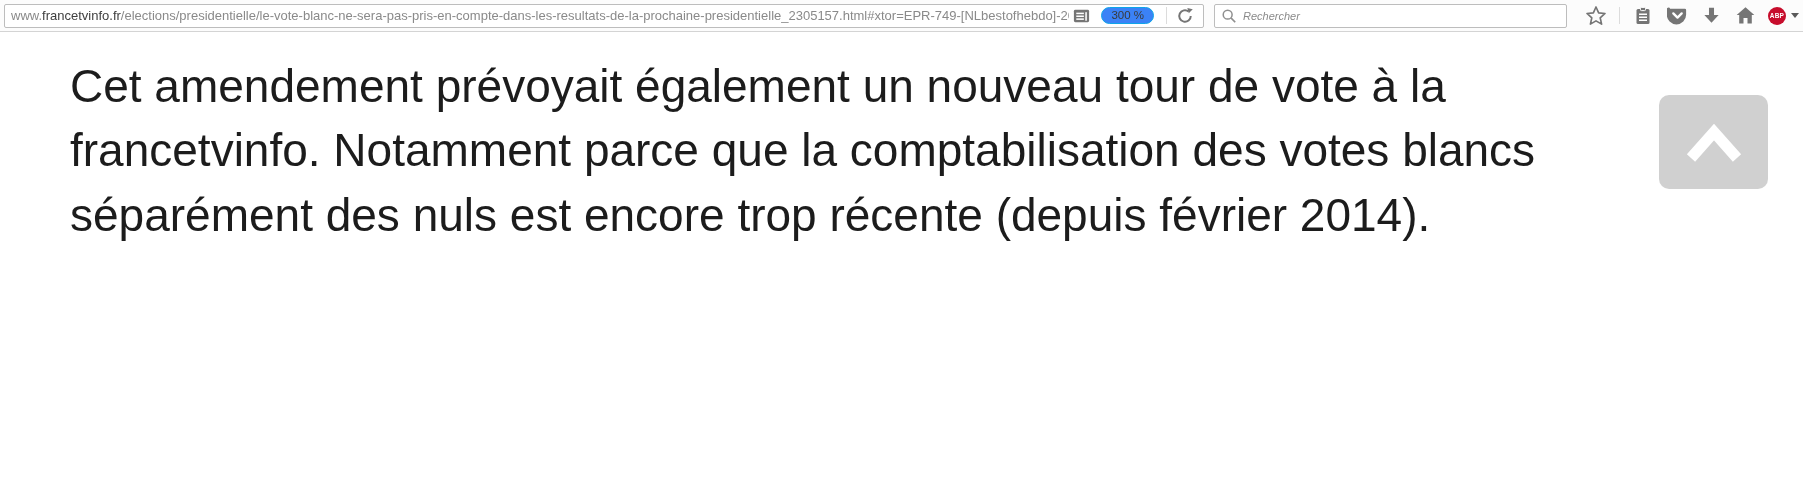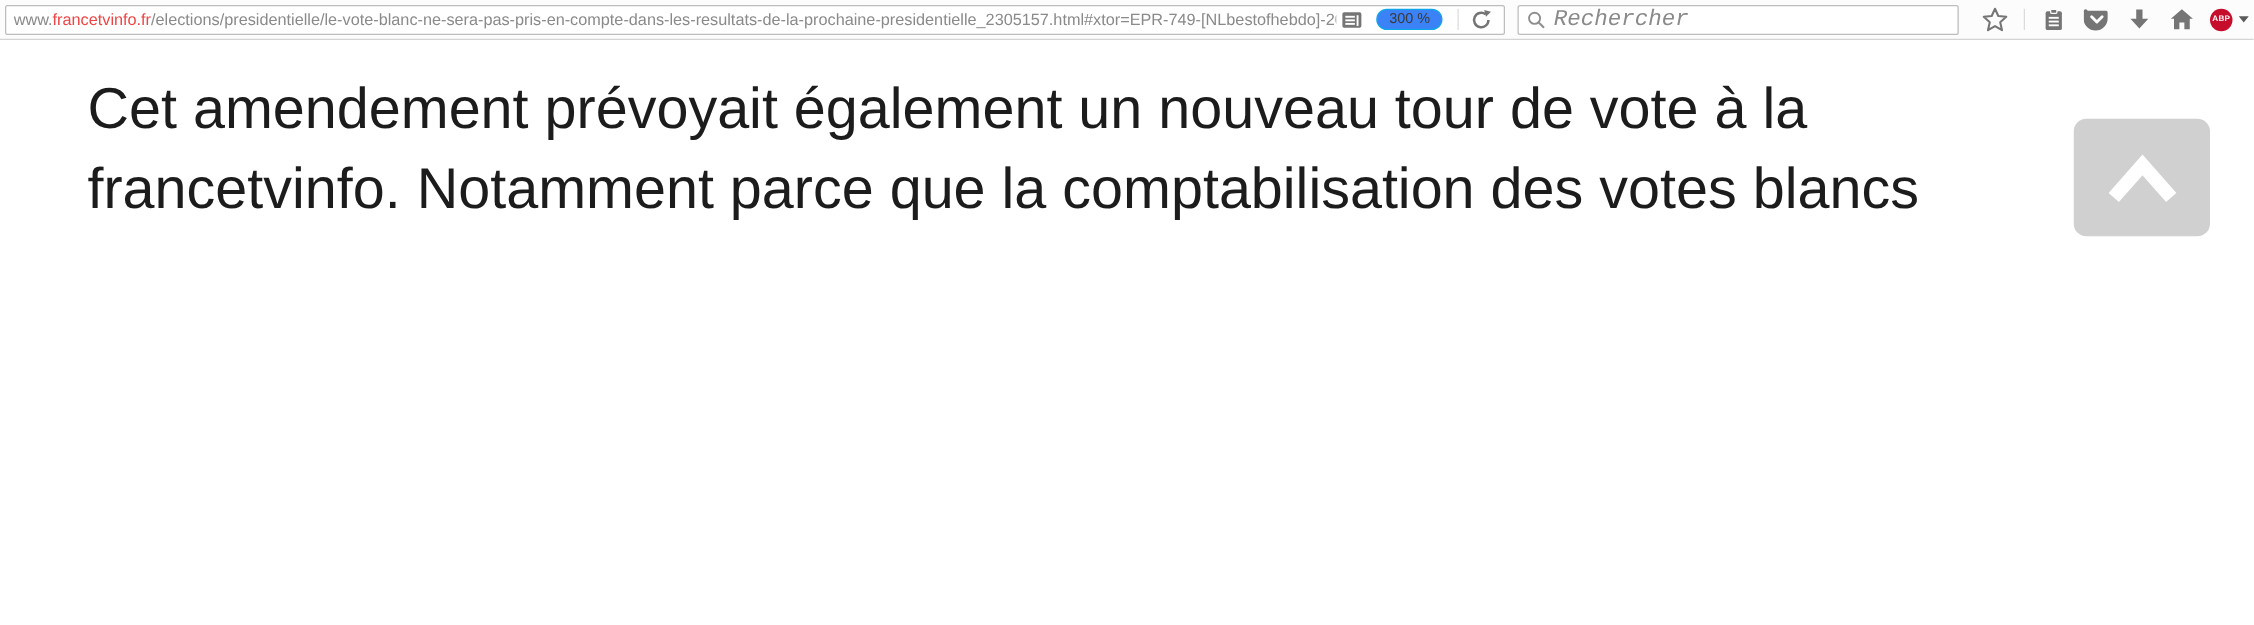--- a/index.html
+++ b/index.html
@@ -7,32 +7,32 @@
               font-family:"Liberation Sans", sans-serif; }
 
   
   .toolbar { display:flex; align-items:center; height:32px; background:#fcfcfc;
              border-bottom:1px solid #d4d4d4; padding:0 4px; }
   .urlbar { display:flex; align-items:center; width:1200px; height:24px;
             background:#fff; border:1px solid #bdbdbd; border-radius:2px;
             padding:0 6px; cursor:text; }
   .url-text { flex:1; font-size:13px; white-space:nowrap; overflow:hidden;
               color:#8a8a8a; }
-  .url-text .domain { color:#ef4444; }
+  .url-text .domain { color:#404040; }
   .zoom-pill { flex:none; font-size:11.5px; color:#3a3a3a; background:#3b82f6;
                border:1px solid #0ea5e9; border-radius:10px; padding:1px 9px 2px;
                margin:0 6px 0 8px; cursor:pointer; }
   .vsep { width:1px; height:17px; background:#dcdcdc; margin:0 6px; }
   .icon-btn { display:flex; align-items:center; justify-content:center;
               width:24px; height:24px; cursor:pointer; flex:none; }
   .searchbox { display:flex; align-items:center; width:360px; height:24px;
                background:#fff; border:1px solid #bdbdbd; border-radius:2px;
                margin-left:10px; padding:0 6px; }
-  .searchbox input { border:none; outline:none; flex:1; font-size:18px;
-                     font-family:Liberation Mono, monospace; color:#333;
+  .searchbox input { border:none; outline:none; flex:1; font-size:11px;
+                     font-family:Liberation Sans, sans-serif; color:#333;
                      background:transparent; margin-left:6px; }
   .searchbox input::placeholder { font-style:italic; color:#8a8a8a; }
   .nav-icons { display:flex; align-items:center; margin-left:12px; }
   .nav-icons .icon-btn { margin:0 5px; }
   .abp-wrap { display:flex; align-items:center; cursor:pointer; margin-left:6px; }
   .abp-badge { width:18px; height:18px; border-radius:50%; background:#c70d2c;
                color:#fff; font-size:6.5px; font-weight:bold; display:flex;
                align-items:center; justify-content:center; letter-spacing:0.2px; }
   .abp-caret { width:0; height:0; border-left:4px solid transparent;
                border-right:4px solid transparent; border-top:5px solid #5a5a5a;
@@ -130,19 +130,20 @@
       <span class="abp-badge">ABP</span>
       <span class="abp-caret"></span>
     </span>
 
   </div>
 </div>
 
 <div class="article">
   <div class="line">Cet amendement prévoyait également un nouveau tour de vote à la</div>
   <div class="line">francetvinfo. Notamment parce que la comptabilisation des votes blancs</div>
+  <div class="line">séparément des nuls est encore trop récente (depuis février 2014).</div>
 </div>
 
 <div class="scroll-top">
   <svg width="62" height="44" viewBox="0 0 62 44">
     <polyline points="8,38 31,12 54,38" fill="none" stroke="#ffffff" stroke-width="11" stroke-linecap="butt" stroke-linejoin="miter"></polyline>
   </svg>
 </div>
 
 </body></html>

